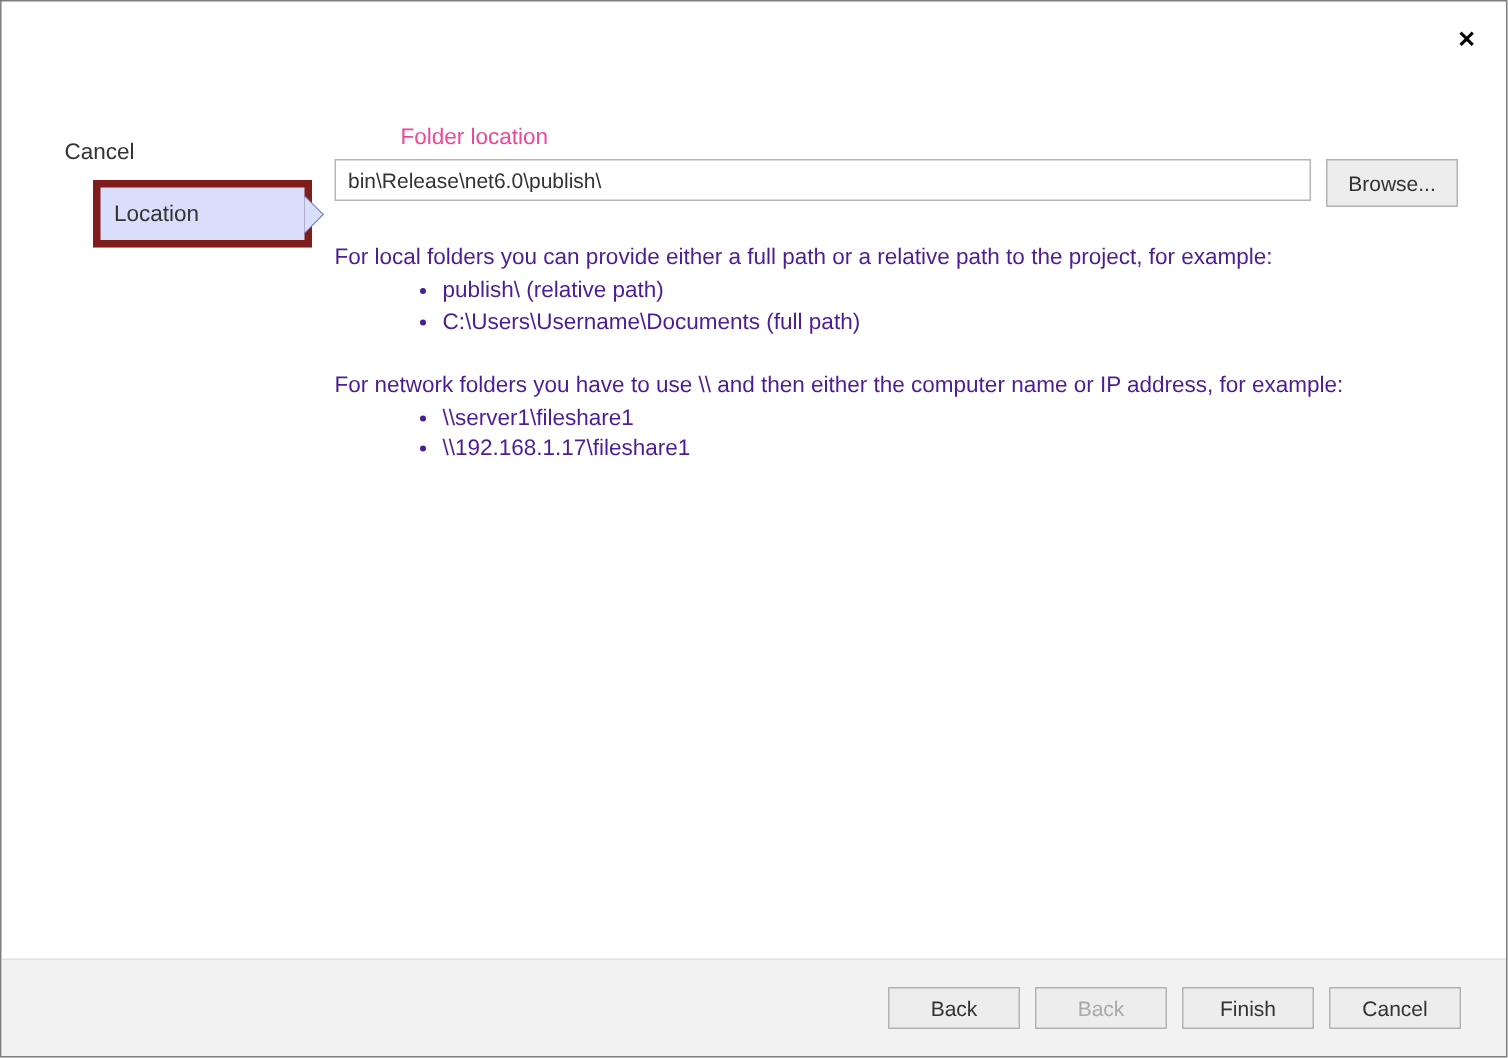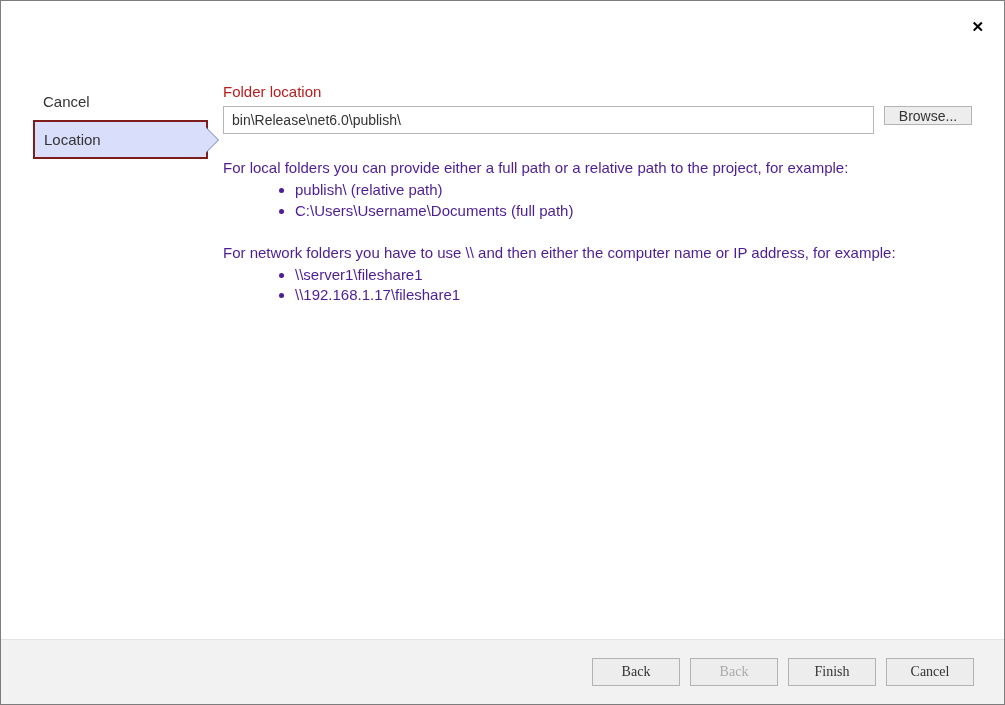--- a/index.html
+++ b/index.html
@@ -50,23 +50,24 @@
       flex-shrink: 0;
     }
     .sidebar-item {
       font-size: 15px;
       color: #333;
       padding: 10px 10px;
       cursor: pointer;
     }
     .sidebar-item.selected {
       background: #d9defb;
-      border: 2px solid #7f1d1d;
+      border: 5px solid #7f1d1d;
       position: relative;
       padding: 9px 9px;
+      margin-left: 29px;
     }
     .sidebar-item.selected::after {
       content: "";
       position: absolute;
       right: -12px;
       top: 50%;
       transform: translateY(-50%);
       width: 0;
       height: 0;
       border-top: 12px solid transparent;
@@ -86,40 +87,41 @@
       border-bottom: 13px solid transparent;
       border-left: 13px solid #6c7aba;
       z-index: 1;
     }
     .main {
       flex: 1;
       padding-left: 15px;
     }
     .field-label {
       font-size: 15px;
-      color: #b91c1c;
+      color: #ec4899;
       margin-bottom: 6px;
+      margin-left: 44px;
     }
     .input-row {
       display: flex;
       gap: 10px;
       margin-bottom: 24px;
     }
     .text-input {
       flex: 1;
       height: 28px;
       border: 1px solid #b7b7b7;
       padding: 0 8px;
       font-size: 14px;
       font-family: inherit;
       color: #333;
     }
     .browse-btn {
       width: 88px;
-      height: 19px;
+      height: 32px;
       background: #ededed;
       border: 1px solid #b3b3b3;
       font-size: 14px;
       cursor: pointer;
       font-family: inherit;
       color: #333;
     }
     .help-text {
       font-size: 15px;
       color: #4c1d95;
@@ -149,21 +151,21 @@
       gap: 10px;
       border-top: 1px solid #e2e2e2;
     }
     .footer-btn {
       width: 88px;
       height: 28px;
       background: #ededed;
       border: 1px solid #b3b3b3;
       font-size: 14px;
       cursor: pointer;
-      font-family: Liberation Serif, serif;
+      font-family: Liberation Sans, sans-serif;
       color: #333;
     }
     .footer-btn.disabled {
       color: #aaaaaa;
       cursor: default;
     }
   </style>
 </head>
 <body>
 

